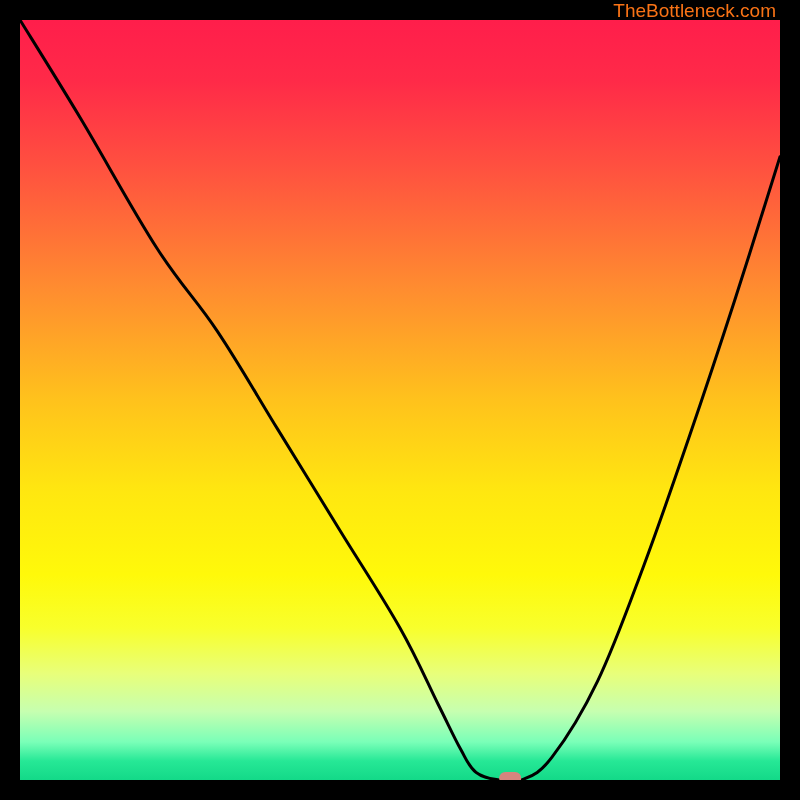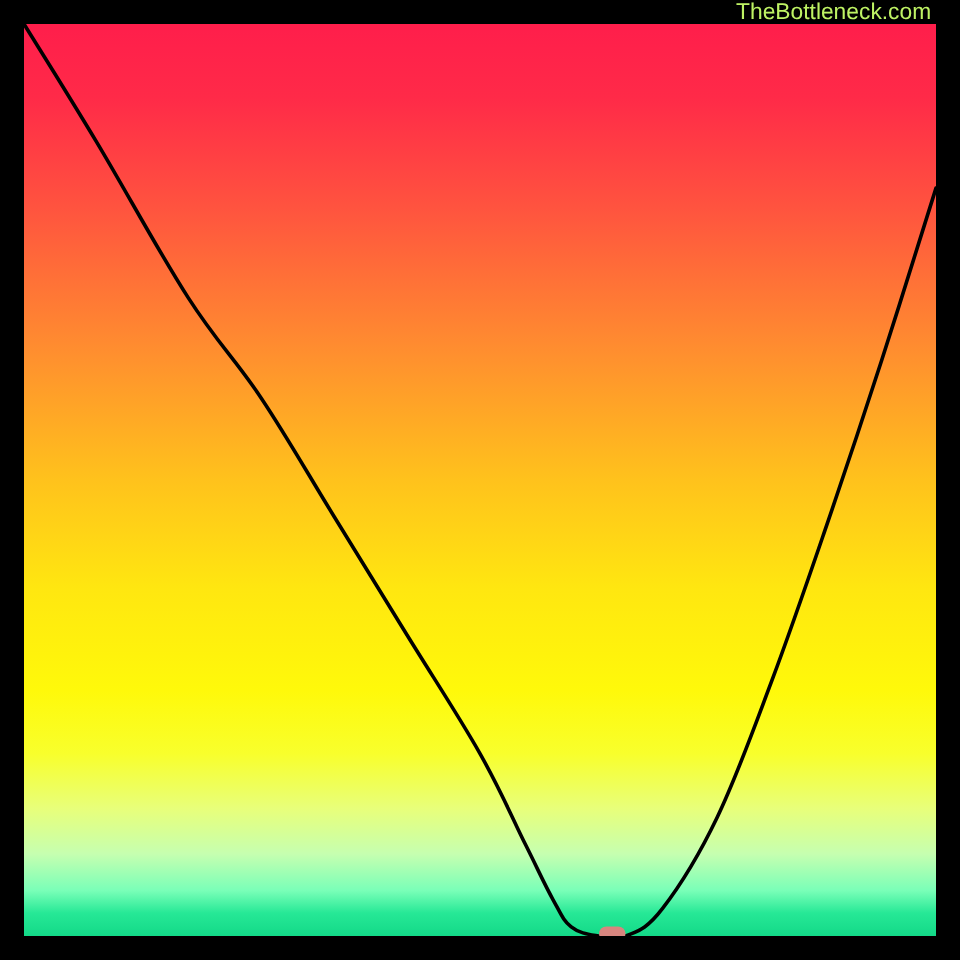--- a/index.html
+++ b/index.html
@@ -16,21 +16,21 @@
     left: 20px;
     top: 20px;
     width: 760px;
     height: 760px;
     background: #000;
   }
   .watermark {
     position: absolute;
     top: 0px;
     right: 24px;
-    color: #bef264;
+    color: #f97316;
     font-size: 19px;
     font-weight: 500;
     z-index: 10;
     text-align: right;
   }
   svg {
     display: block;
   }
 </style>
 </head>

